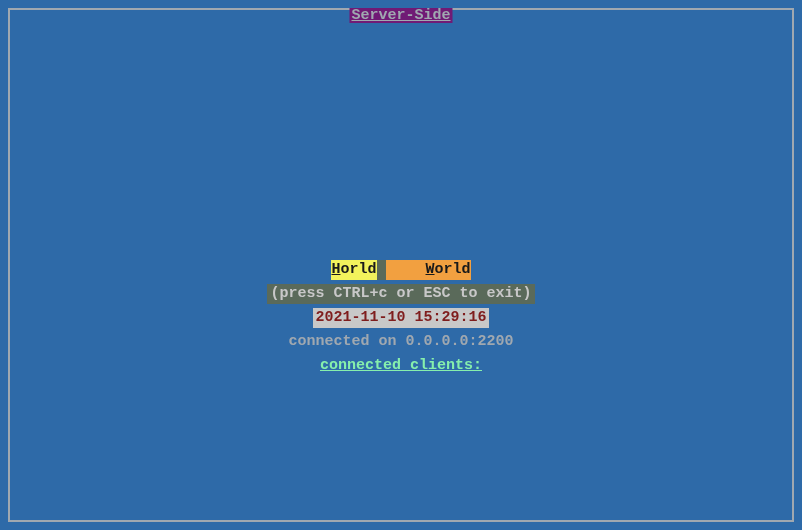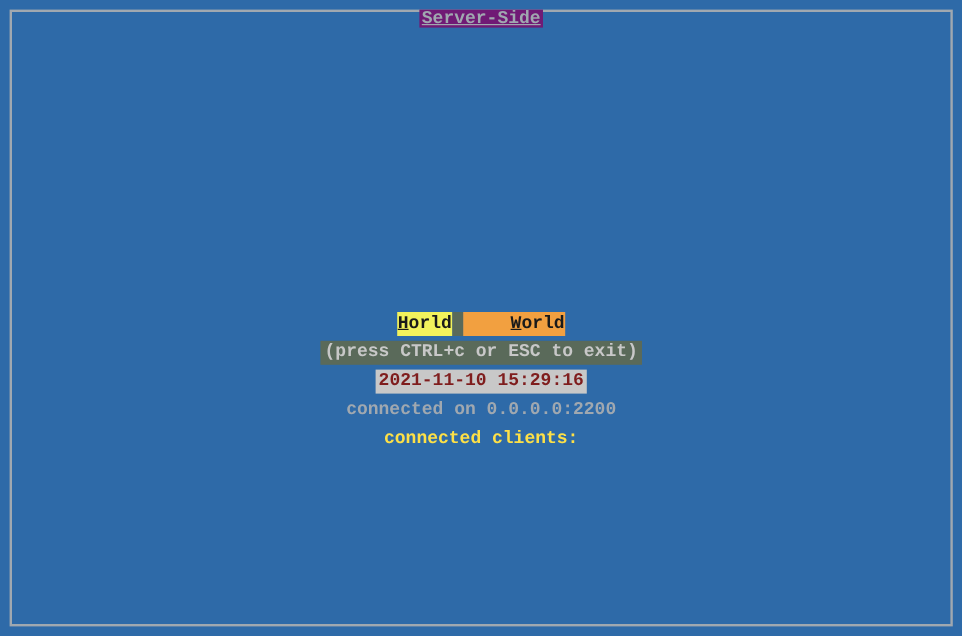--- a/index.html
+++ b/index.html
@@ -78,21 +78,22 @@
     }
     .timestamp {
       background: #c8c8c8;
       color: #7f1d1d;
       padding: 0 2px;
     }
     .listening {
       color: #a0a8b0;
     }
     .clients-header {
-      color: #fde047;
+      color: #86efac;
+      text-decoration: underline;
     }
     .client {
       color: #a0a8b0;
     }
   </style>
 </head>
 <body>
 
 <div class="frame">
   <div class="title">Server-Side</div>

